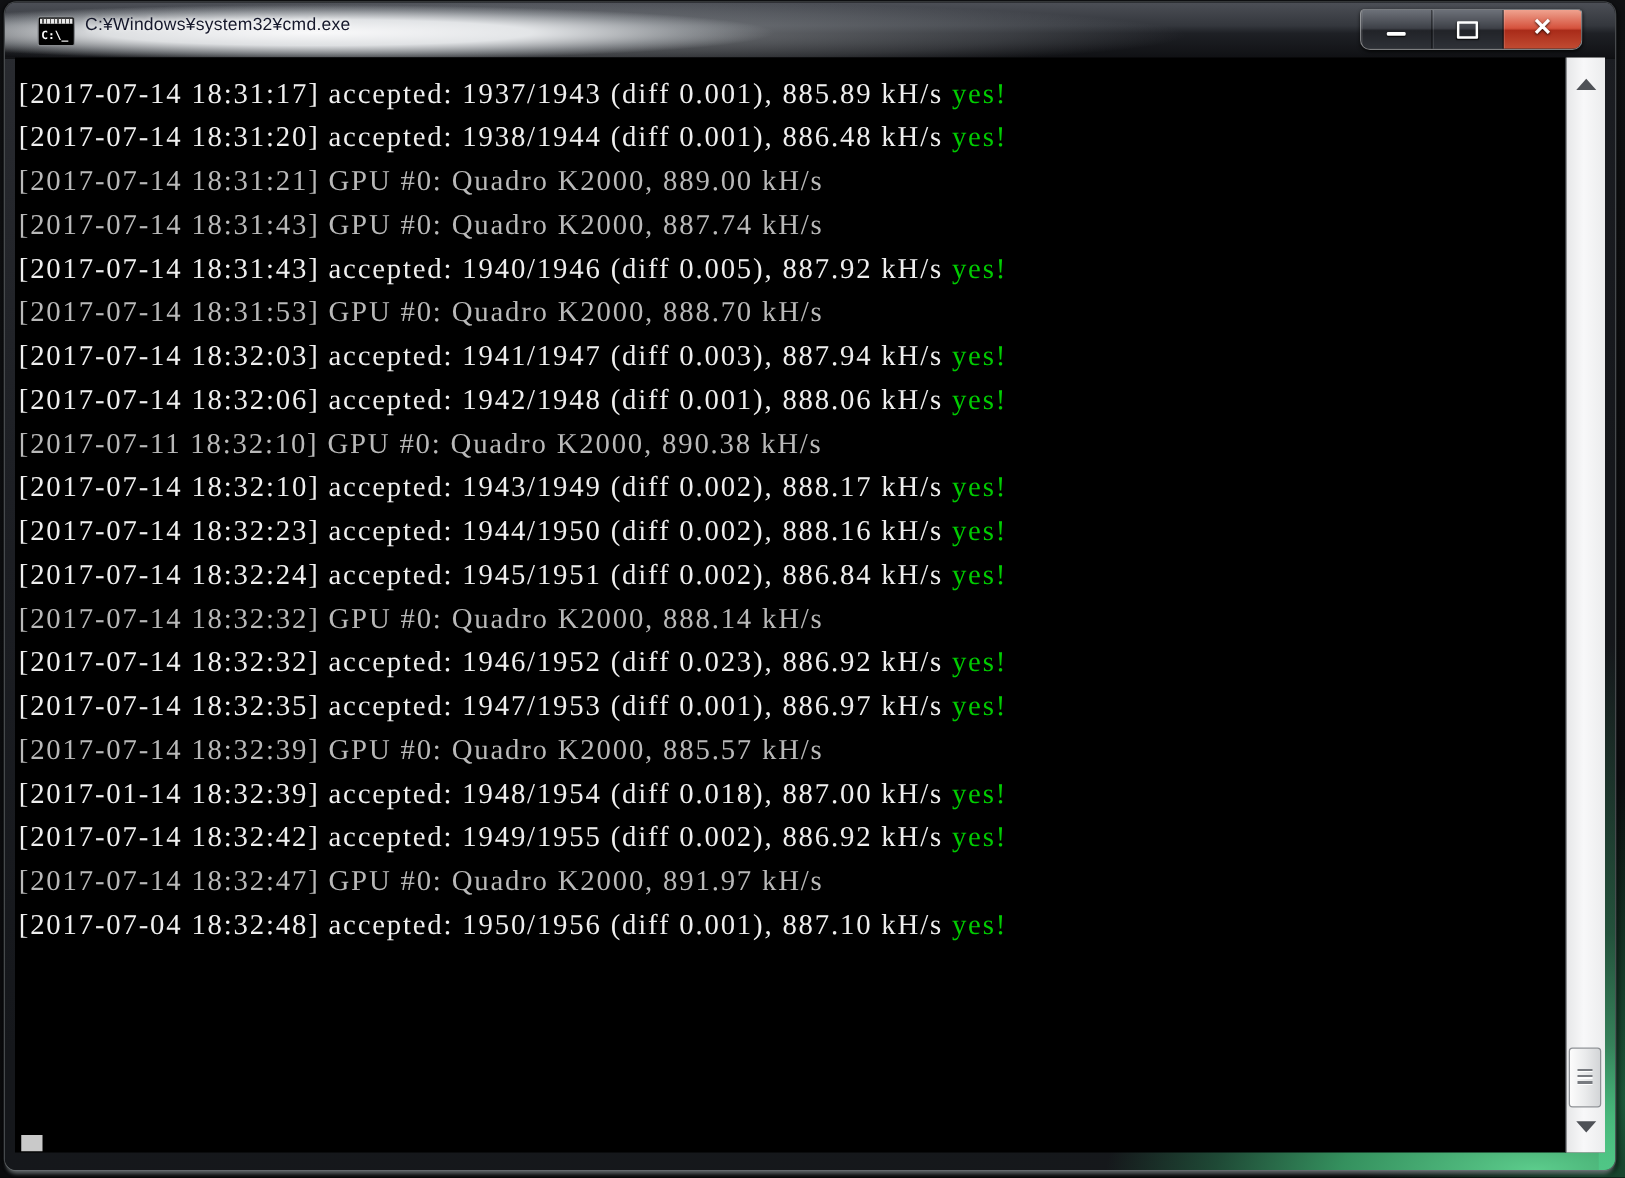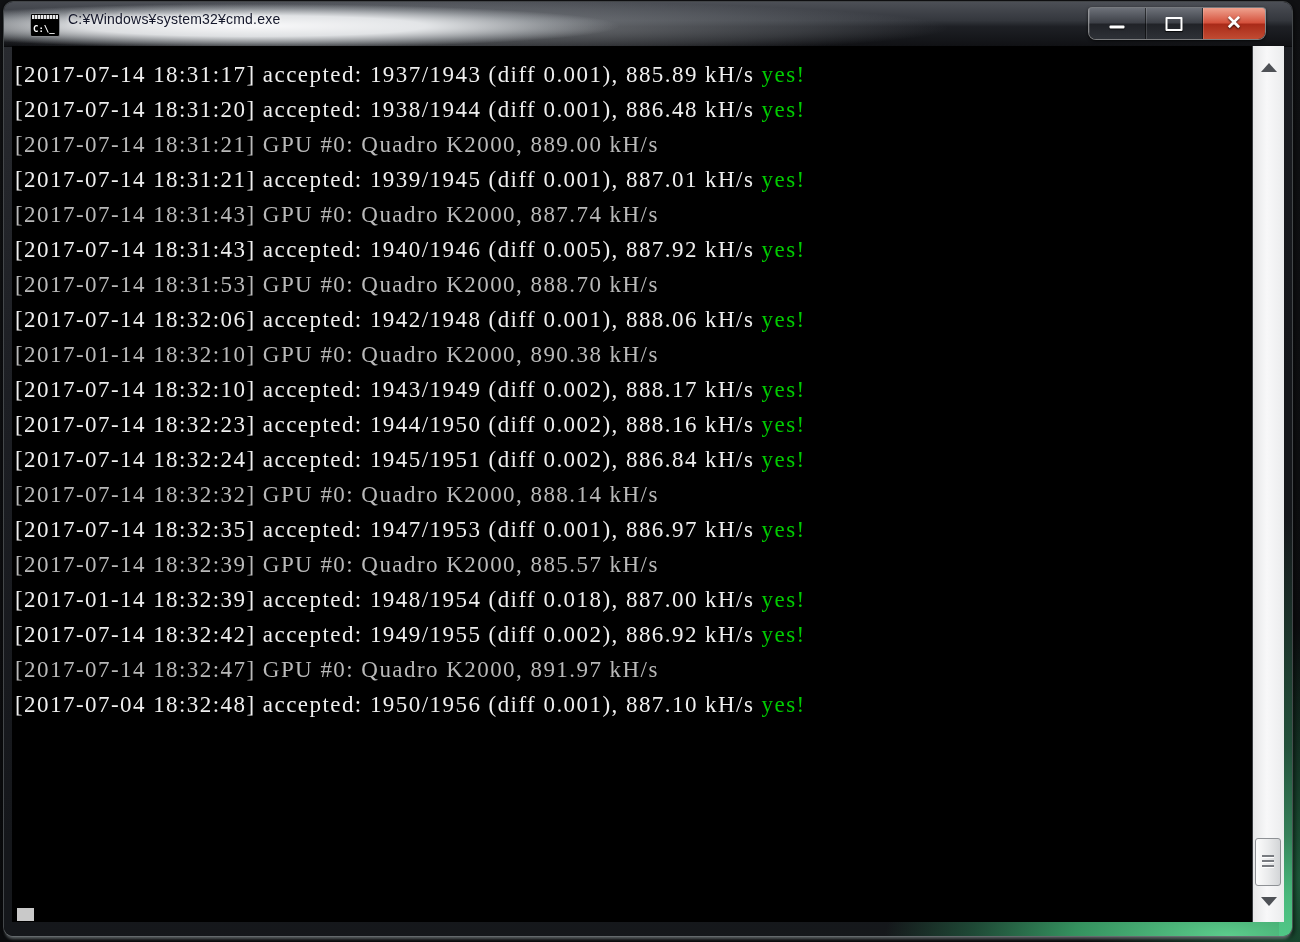--- a/index.html
+++ b/index.html
@@ -174,43 +174,44 @@
   </div>
 
   <div class="console">
     <div class="text-area" id="lines">
   <div class="line accepted"><span class="line-text">[2017-07-14 18:31:17] accepted: 1937/1943 (diff 0.001), 885.89 kH/s </span><span class="line-result">yes!</span></div>
 
   <div class="line accepted"><span class="line-text">[2017-07-14 18:31:20] accepted: 1938/1944 (diff 0.001), 886.48 kH/s </span><span class="line-result">yes!</span></div>
 
   <div class="line gpu"><span class="line-text">[2017-07-14 18:31:21] GPU #0: Quadro K2000, 889.00 kH/s</span><span class="line-result"></span></div>
 
-  <div class="line accepted"><span class="line-text">[2017-07-14 18:31:21] accepted: 1939/1945 (diff 0.001), 887.01 kH/s </span><span class="line-result">yes!</span></div>
 
   <div class="line gpu"><span class="line-text">[2017-07-14 18:31:43] GPU #0: Quadro K2000, 887.74 kH/s</span><span class="line-result"></span></div>
 
   <div class="line accepted"><span class="line-text">[2017-07-14 18:31:43] accepted: 1940/1946 (diff 0.005), 887.92 kH/s </span><span class="line-result">yes!</span></div>
 
   <div class="line gpu"><span class="line-text">[2017-07-14 18:31:53] GPU #0: Quadro K2000, 888.70 kH/s</span><span class="line-result"></span></div>
 
 
+  <div class="line accepted"><span class="line-text">[2017-07-14 18:32:03] accepted: 1941/1947 (diff 0.003), 887.94 kH/s </span><span class="line-result">yes!</span></div>
 
   <div class="line accepted"><span class="line-text">[2017-07-14 18:32:06] accepted: 1942/1948 (diff 0.001), 888.06 kH/s </span><span class="line-result">yes!</span></div>
 
-  <div class="line gpu"><span class="line-text">[2017-01-14 18:32:10] GPU #0: Quadro K2000, 890.38 kH/s</span><span class="line-result"></span></div>
+  <div class="line gpu"><span class="line-text">[2017-07-11 18:32:10] GPU #0: Quadro K2000, 890.38 kH/s</span><span class="line-result"></span></div>
 
   <div class="line accepted"><span class="line-text">[2017-07-14 18:32:10] accepted: 1943/1949 (diff 0.002), 888.17 kH/s </span><span class="line-result">yes!</span></div>
 
 
   <div class="line accepted"><span class="line-text">[2017-07-14 18:32:23] accepted: 1944/1950 (diff 0.002), 888.16 kH/s </span><span class="line-result">yes!</span></div>
 
   <div class="line accepted"><span class="line-text">[2017-07-14 18:32:24] accepted: 1945/1951 (diff 0.002), 886.84 kH/s </span><span class="line-result">yes!</span></div>
 
   <div class="line gpu"><span class="line-text">[2017-07-14 18:32:32] GPU #0: Quadro K2000, 888.14 kH/s</span><span class="line-result"></span></div>
 
+  <div class="line accepted"><span class="line-text">[2017-07-14 18:32:32] accepted: 1946/1952 (diff 0.023), 886.92 kH/s </span><span class="line-result">yes!</span></div>
 
   <div class="line accepted"><span class="line-text">[2017-07-14 18:32:35] accepted: 1947/1953 (diff 0.001), 886.97 kH/s </span><span class="line-result">yes!</span></div>
 
   <div class="line gpu"><span class="line-text">[2017-07-14 18:32:39] GPU #0: Quadro K2000, 885.57 kH/s</span><span class="line-result"></span></div>
 
   <div class="line accepted"><span class="line-text">[2017-01-14 18:32:39] accepted: 1948/1954 (diff 0.018), 887.00 kH/s </span><span class="line-result">yes!</span></div>
 
   <div class="line accepted"><span class="line-text">[2017-07-14 18:32:42] accepted: 1949/1955 (diff 0.002), 886.92 kH/s </span><span class="line-result">yes!</span></div>
 
   <div class="line gpu"><span class="line-text">[2017-07-14 18:32:47] GPU #0: Quadro K2000, 891.97 kH/s</span><span class="line-result"></span></div>

